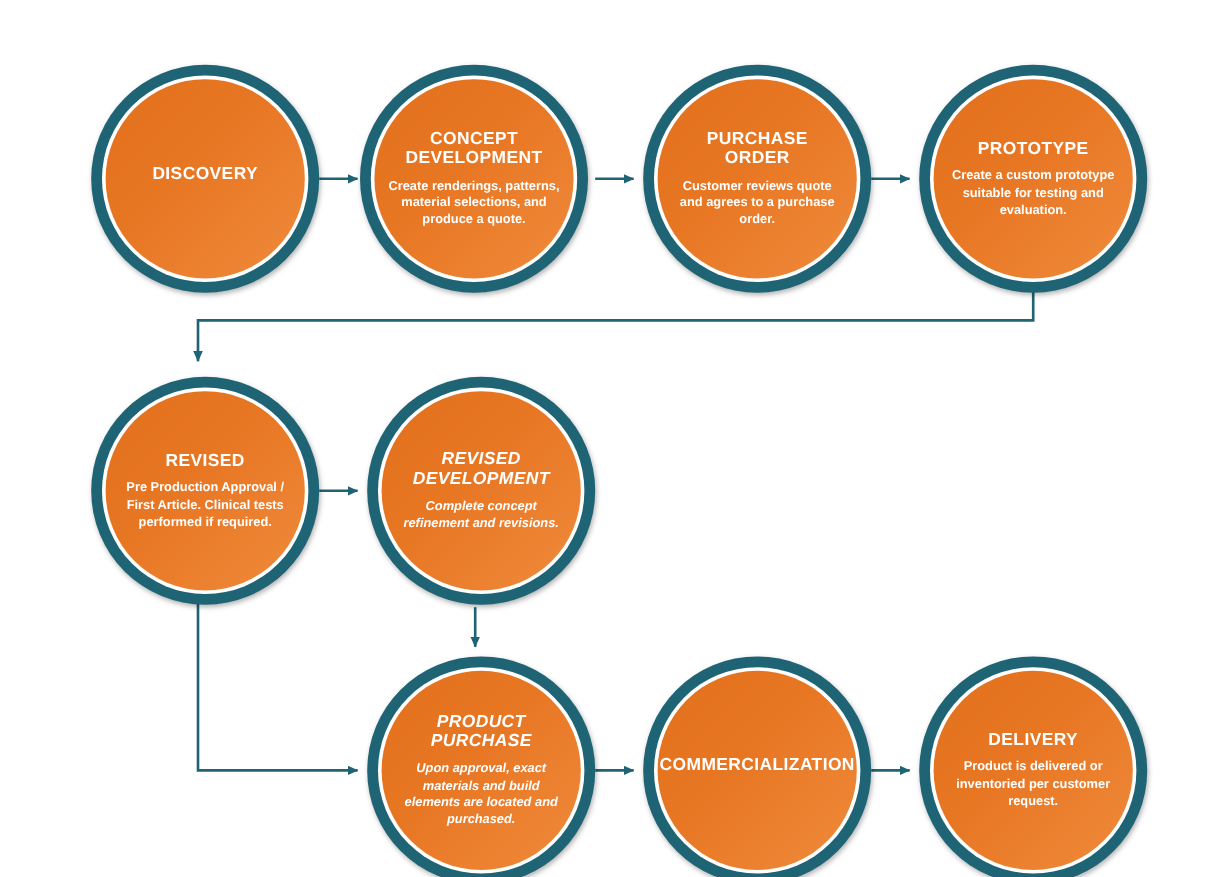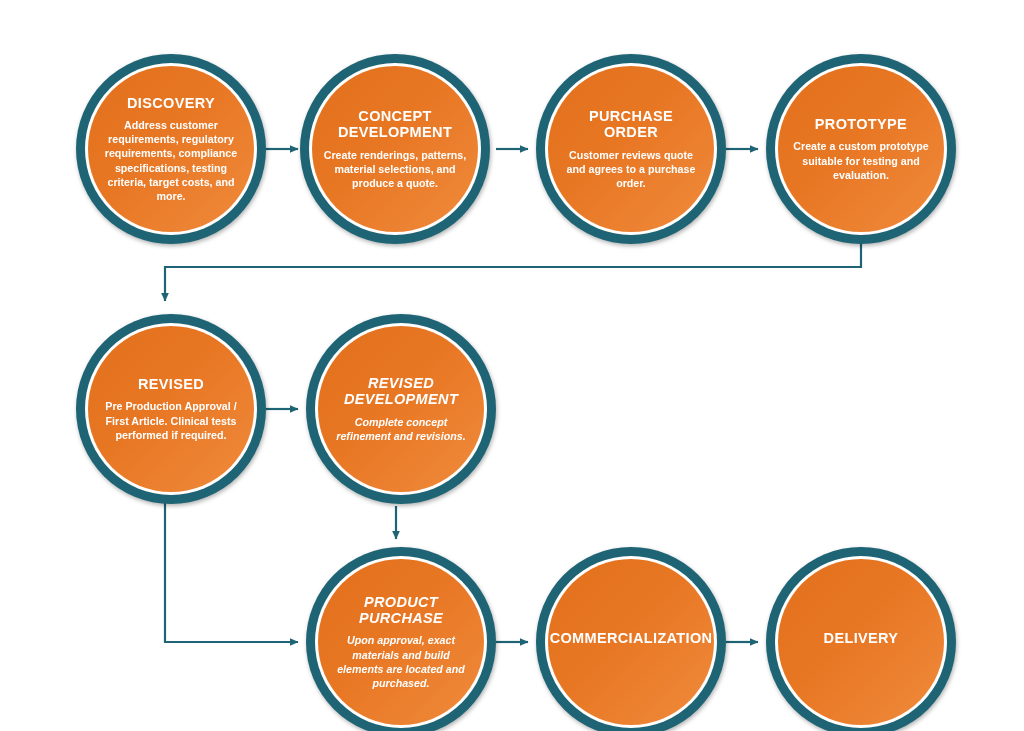--- a/index.html
+++ b/index.html
@@ -120,21 +120,20 @@
     </g>
     <g>
       <path d="M726,613 L758,613" stroke="#1e6475" stroke-width="2.2" fill="none" marker-end="url(#arrowhead)"></path>
     </g>
   </svg>
 
   <div class="node" style="left:76px; top:25px;">
     <div class="node-gap">
       <div class="node-fill">
         <div class="node-title">DISCOVERY</div>
-        <div class="node-desc">Address customer requirements, regulatory requirements, compliance specifications, testing criteria, target costs, and more.</div>
       </div>
     </div>
   </div>
 
   <div class="node" style="left:300px; top:25px;">
     <div class="node-gap">
       <div class="node-fill">
         <div class="node-title">CONCEPT
 DEVELOPMENT</div>
         <div class="node-desc">Create renderings, patterns, material selections, and produce a quote.</div>
@@ -195,17 +194,18 @@
       <div class="node-fill">
         <div class="node-title">COMMERCIALIZATION</div>
       </div>
     </div>
   </div>
 
   <div class="node" style="left:766px; top:518px;">
     <div class="node-gap">
       <div class="node-fill">
         <div class="node-title">DELIVERY</div>
+        <div class="node-desc">Product is delivered or inventoried per customer request.</div>
       </div>
     </div>
   </div>
 
 </div>
 
 </body></html>

